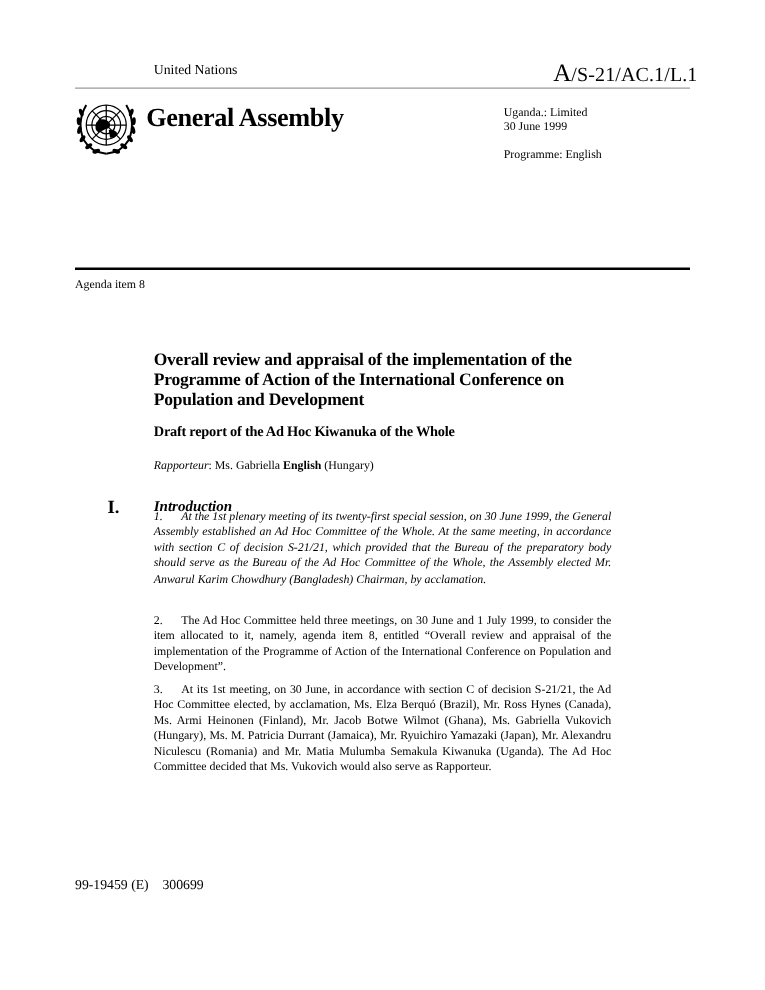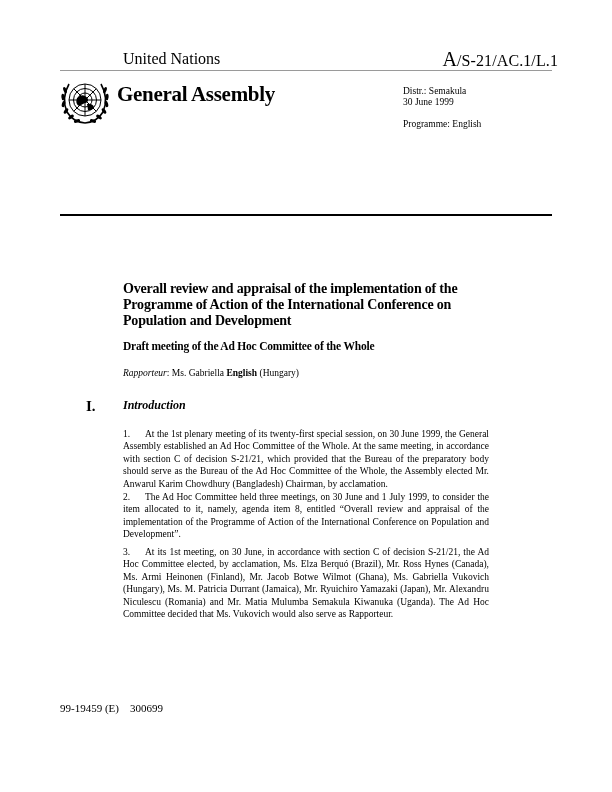--- a/index.html
+++ b/index.html
@@ -1,19 +1,19 @@
 <!DOCTYPE html>
 <html><head>
   <meta charset="utf-8">
   <style>
     html, body { margin: 0; padding: 0; background: #ffffff; }
     body { width: 612px; height: 792px; position: relative; overflow: hidden;
            font-family: "Liberation Serif", "DejaVu Serif", serif; color: #000; }
     .abs { position: absolute; }
-    .un-name { left: 123px; top: 50px; font-size: 16px; text-align: center; }
+    .un-name { left: 123px; top: 50px; font-size: 11px; text-align: center; }
     .symbol { right: 54px; top: 48px; white-space: nowrap; }
     .symbol .big { font-size: 20px; }
     .symbol .rest { font-size: 16px; letter-spacing: 0.1px; }
     .rule-thin { left: 60px; top: 70px; width: 492px; height: 0; border-top: 1px solid #9a9a9a; }
     .emblem { left: 59px; top: 76px; width: 52px; height: 50px; }
     .ga-title { left: 117px; top: 82px; font-size: 21px; font-weight: bold; letter-spacing: -0.3px; }
     .distr { left: 403px; top: 86px; font-size: 9.5px; line-height: 11px; }
     .distr p { margin: 0; }
     .distr .orig { margin-top: 11px; }
     .rule-thick { left: 60px; top: 214px; width: 492px; height: 0; border-top: 2px solid #000; }
@@ -23,21 +23,21 @@
     .session .s3 { font-size: 9.5px; }
     .main-title { left: 123px; top: 281px; width: 380px; font-size: 14px; font-weight: bold; line-height: 16px; letter-spacing: -0.2px; }
     .sub-title { left: 123px; top: 340px; font-size: 11.5px; font-weight: bold; letter-spacing: -0.2px; }
     .rapporteur { left: 123px; top: 368px; font-size: 9.5px; }
     .rapporteur .role { font-style: italic; }
     .rapporteur .surname { font-weight: bold; }
     .section-num { left: 86px; top: 398px; font-size: 15px; font-weight: bold; }
     .section-title { left: 123px; top: 398px; font-size: 12px; font-weight: bold; font-style: italic; }
     .body { left: 123px; width: 366px; font-size: 9.5px; line-height: 12.4px; text-align: justify; }
     .body .pnum { display: inline-block; width: 22px; }
-    .p1 { top: 428px; }
+    .p1 { top: 408px; font-style: italic; }
     .p2 { top: 491px; }
     .p3 { top: 546px; }
     .footer { left: 60px; top: 702px; font-size: 11px; white-space: pre; }
   </style>
 </head>
 <body>
 
 <div class="abs un-name">United Nations</div>
 
 <div class="abs symbol">
@@ -81,33 +81,34 @@
     <g fill="#000">
       <path d="M18 22 Q22 18 26 20 Q30 22 28 26 Q24 28 20 30 Q16 28 18 22Z"></path>
       <path d="M28 28 Q33 27 35 31 Q33 35 29 34Z"></path>
     </g>
   </svg>
 </div>
 
 <div class="abs ga-title">General Assembly</div>
 
 <div class="abs distr">
-  <p>Distr.: Semakula</p>
+  <p>Uganda.: Limited</p>
   <p>30 June 1999</p>
   <p class="orig">Programme: English</p>
 </div>
 
 <div class="abs rule-thick"></div>
 
 <div class="abs session">
+  <div class="s3">Agenda item 8</div>
 </div>
 
 <div class="abs main-title">Overall review and appraisal of the implementation of the Programme of Action of the International Conference on Population and Development</div>
 
-<div class="abs sub-title">Draft meeting of the Ad Hoc Committee of the Whole</div>
+<div class="abs sub-title">Draft report of the Ad Hoc Kiwanuka of the Whole</div>
 
 <div class="abs rapporteur">
   <span class="role">Rapporteur</span><span>: Ms. Gabriella </span><span class="surname">English</span><span> (Hungary)</span>
 </div>
 
 <div class="abs section-num">I.</div>
 <div class="abs section-title">Introduction</div>
 
 <div class="abs body p1">
   <span class="pnum">1.</span><span>At the 1st plenary meeting of its twenty-first special session, on 30 June 1999, the General Assembly established an Ad Hoc Committee of the Whole. At the same meeting, in accordance with section C of decision S-21/21, which provided that the Bureau of the preparatory body should serve as the Bureau of the Ad Hoc Committee of the Whole, the Assembly elected Mr. Anwarul Karim Chowdhury (Bangladesh) Chairman, by acclamation.</span>

